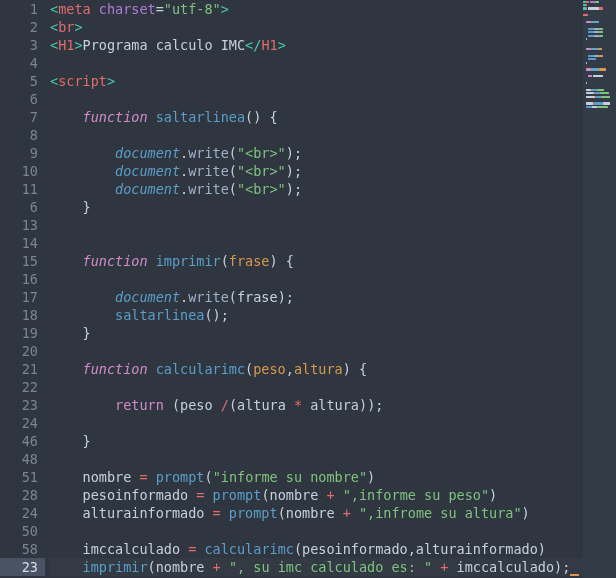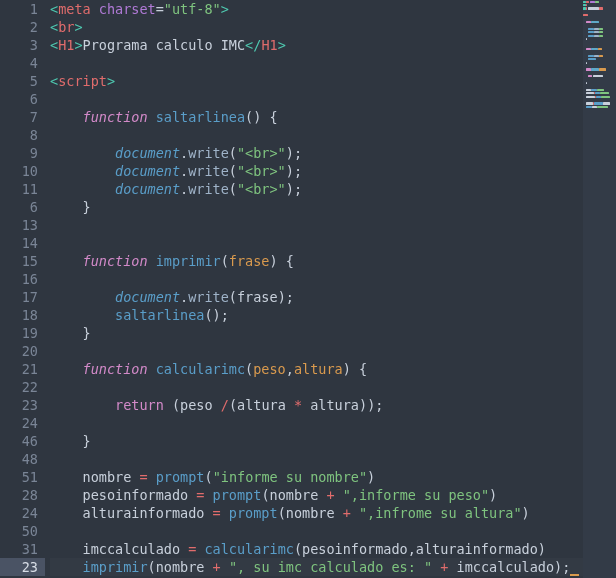--- a/index.html
+++ b/index.html
@@ -159,21 +159,21 @@
       <div class="lnum">21</div>
       <div class="lnum">22</div>
       <div class="lnum">23</div>
       <div class="lnum">24</div>
       <div class="lnum">46</div>
       <div class="lnum">48</div>
       <div class="lnum">51</div>
       <div class="lnum">28</div>
       <div class="lnum">24</div>
       <div class="lnum">50</div>
-      <div class="lnum">31</div>
+      <div class="lnum">58</div>
       <div class="lnum active">23</div>
     </div>
 
   <div id="codewrap">
     <div class="guide" style="left:8px;"></div>
     <div class="guide" style="left:41px;"></div>
     <div id="code"><div class="cline"><span class="t-tagb">&lt;</span><span class="t-tag">meta</span><span class="t-text"> </span><span class="t-attr">charset</span><span class="t-text">=</span><span class="t-str">"utf-8"</span><span class="t-text"></span><span class="t-tagb">&gt;</span></div><div class="cline"><span class="t-tagb">&lt;</span><span class="t-tag">br</span><span class="t-text"></span><span class="t-tagb">&gt;</span></div><div class="cline"><span class="t-tagb">&lt;</span><span class="t-tag">H1</span><span class="t-text"></span><span class="t-tagb">&gt;</span><span class="t-text">Programa calculo IMC</span><span class="t-tagb">&lt;/</span><span class="t-tag">H1</span><span class="t-text"></span><span class="t-tagb">&gt;</span></div><div class="cline">&nbsp;</div><div class="cline"><span class="t-tagb">&lt;</span><span class="t-tag">script</span><span class="t-text"></span><span class="t-tagb">&gt;</span></div><div class="cline">&nbsp;</div><div class="cline"><span class="t-text">    </span><span class="t-kw">function</span><span class="t-text"> </span><span class="t-fncall">saltarlinea</span><span class="t-punct">(</span><span class="t-punct">)</span><span class="t-text"> </span><span class="t-punct">{</span></div><div class="cline">&nbsp;</div><div class="cline"><span class="t-text">        </span><span class="t-obj">document</span><span class="t-punct">.</span><span class="t-prop">write</span><span class="t-punct">(</span><span class="t-str">"&lt;br&gt;"</span><span class="t-punct">)</span><span class="t-punct">;</span></div><div class="cline"><span class="t-text">        </span><span class="t-obj">document</span><span class="t-punct">.</span><span class="t-prop">write</span><span class="t-punct">(</span><span class="t-str">"&lt;br&gt;"</span><span class="t-punct">)</span><span class="t-punct">;</span></div><div class="cline"><span class="t-text">        </span><span class="t-obj">document</span><span class="t-punct">.</span><span class="t-prop">write</span><span class="t-punct">(</span><span class="t-str">"&lt;br&gt;"</span><span class="t-punct">)</span><span class="t-punct">;</span></div><div class="cline"><span class="t-text">    </span><span class="t-punct">}</span></div><div class="cline">&nbsp;</div><div class="cline">&nbsp;</div><div class="cline"><span class="t-text">    </span><span class="t-kw">function</span><span class="t-text"> </span><span class="t-fncall">imprimir</span><span class="t-punct">(</span><span class="t-param">frase</span><span class="t-punct">)</span><span class="t-text"> </span><span class="t-punct">{</span></div><div class="cline">&nbsp;</div><div class="cline"><span class="t-text">        </span><span class="t-obj">document</span><span class="t-punct">.</span><span class="t-prop">write</span><span class="t-punct">(</span><span class="t-var">frase</span><span class="t-punct">)</span><span class="t-punct">;</span></div><div class="cline"><span class="t-text">        </span><span class="t-fncall">saltarlinea</span><span class="t-punct">(</span><span class="t-punct">)</span><span class="t-punct">;</span></div><div class="cline"><span class="t-text">    </span><span class="t-punct">}</span></div><div class="cline">&nbsp;</div><div class="cline"><span class="t-text">    </span><span class="t-kw">function</span><span class="t-text"> </span><span class="t-fncall">calcularimc</span><span class="t-punct">(</span><span class="t-param">peso</span><span class="t-punct">,</span><span class="t-param">altura</span><span class="t-punct">)</span><span class="t-text"> </span><span class="t-punct">{</span></div><div class="cline">&nbsp;</div><div class="cline"><span class="t-text">        </span><span class="t-kw2">return</span><span class="t-text"> </span><span class="t-punct">(</span><span class="t-var">peso</span><span class="t-text"> </span><span class="t-op">/</span><span class="t-punct">(</span><span class="t-var">altura</span><span class="t-text"> </span><span class="t-op">*</span><span class="t-text"> </span><span class="t-var">altura</span><span class="t-punct">)</span><span class="t-punct">)</span><span class="t-punct">;</span></div><div class="cline">&nbsp;</div><div class="cline"><span class="t-text">    </span><span class="t-punct">}</span></div><div class="cline">&nbsp;</div><div class="cline"><span class="t-text">    </span><span class="t-var">nombre</span><span class="t-text"> </span><span class="t-op">=</span><span class="t-text"> </span><span class="t-fncall">prompt</span><span class="t-punct">(</span><span class="t-str">"informe su nombre"</span><span class="t-punct">)</span></div><div class="cline"><span class="t-text">    </span><span class="t-var">pesoinformado</span><span class="t-text"> </span><span class="t-op">=</span><span class="t-text"> </span><span class="t-fncall">prompt</span><span class="t-punct">(</span><span class="t-var">nombre</span><span class="t-text"> </span><span class="t-op">+</span><span class="t-text"> </span><span class="t-str">",informe su peso"</span><span class="t-punct">)</span></div><div class="cline"><span class="t-text">    </span><span class="t-var">alturainformado</span><span class="t-text"> </span><span class="t-op">=</span><span class="t-text"> </span><span class="t-fncall">prompt</span><span class="t-punct">(</span><span class="t-var">nombre</span><span class="t-text"> </span><span class="t-op">+</span><span class="t-text"> </span><span class="t-str">",infrome su altura"</span><span class="t-punct">)</span></div><div class="cline">&nbsp;</div><div class="cline"><span class="t-text">    </span><span class="t-var">imccalculado</span><span class="t-text"> </span><span class="t-op">=</span><span class="t-text"> </span><span class="t-fncall">calcularimc</span><span class="t-punct">(</span><span class="t-var">pesoinformado</span><span class="t-punct">,</span><span class="t-var">alturainformado</span><span class="t-punct">)</span></div><div class="cline active"><span class="t-text">    </span><span class="t-fncall">imprimir</span><span class="t-punct">(</span><span class="t-var">nombre</span><span class="t-text"> </span><span class="t-op">+</span><span class="t-text"> </span><span class="t-str">", su imc calculado es: "</span><span class="t-text"> </span><span class="t-op">+</span><span class="t-text"> </span><span class="t-var">imccalculado</span><span class="t-punct">)</span><span class="t-punct">;</span></div></div>
     <div id="cursor" style="left: 524.68px; top: 574px;"></div>
   </div>
 

